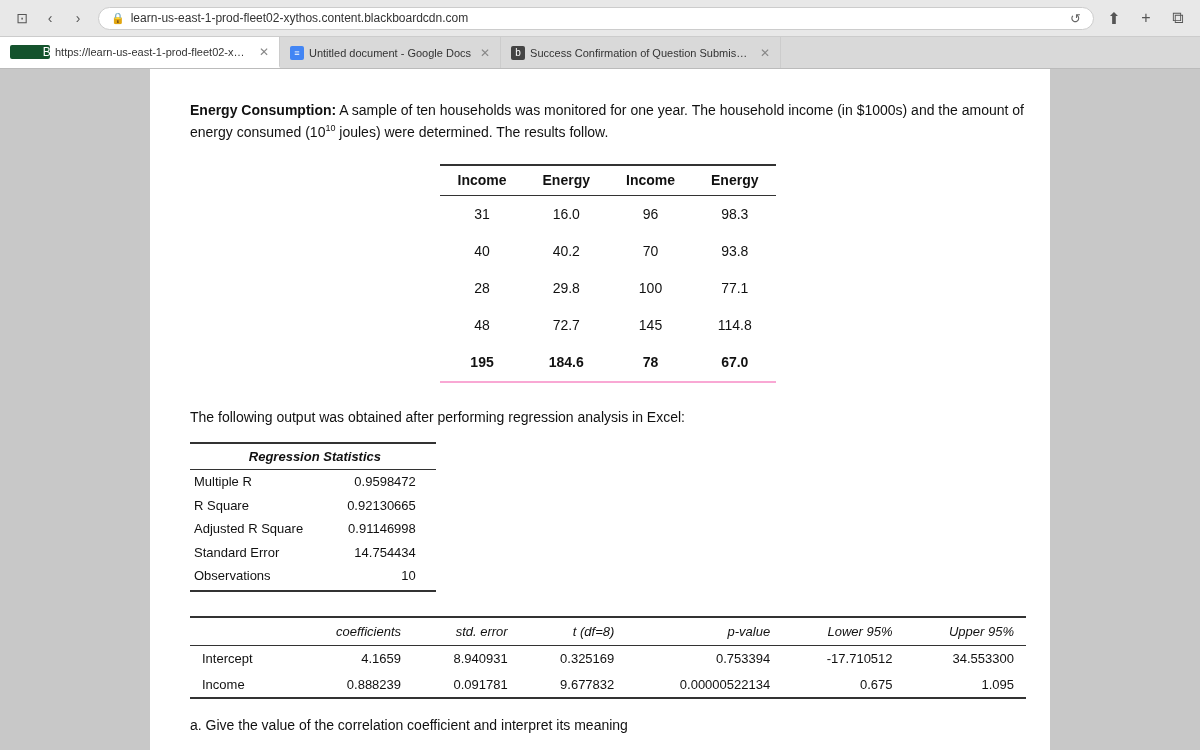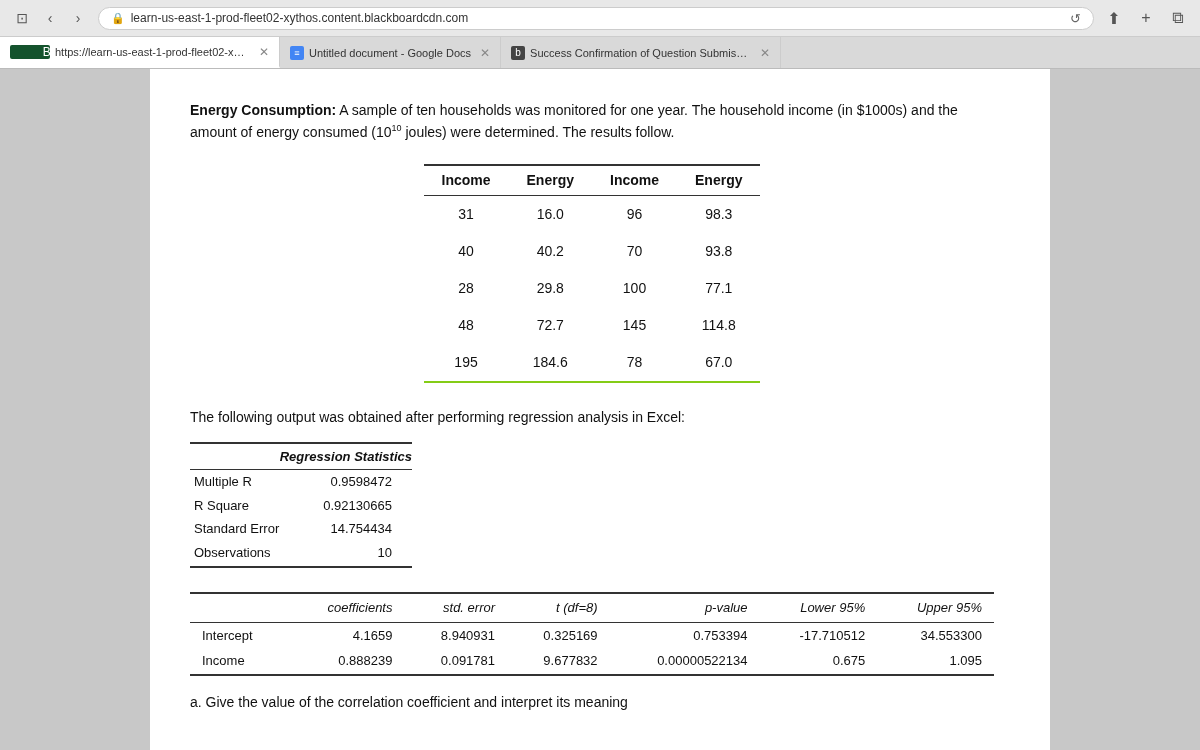--- a/index.html
+++ b/index.html
@@ -113,21 +113,21 @@
     }
     .sidebar-right {
       width: 150px;
       background: #c8c8c8;
       flex-shrink: 0;
     }
     .page-content {
       flex: 1;
       background: white;
       overflow-y: auto;
-      padding: 30px 56px 30px 40px;
+      padding: 30px 24px 30px 40px;
       font-size: 14px;
       color: #111;
       line-height: 1.5;
     }
 
     
     .problem-text {
       margin-bottom: 20px;
       font-size: 14px;
       line-height: 1.6;
@@ -151,21 +151,22 @@
       padding: 4px 18px;
       font-weight: bold;
       text-align: center;
       font-size: 14px;
     }
     .data-table td {
       padding: 8px 18px;
       text-align: center;
     }
     .data-table tr:last-child td {
-      border-bottom: 2px solid #84cc16;
+      border-bottom: 2px solid #f9a8d4;
+      font-weight: bold;
     }
 
     
     .regression-text {
       margin-bottom: 14px;
       font-size: 14px;
     }
     .regression-stats-table {
       border-collapse: collapse;
       font-size: 13px;
@@ -330,31 +331,35 @@
             </tr>
           </tbody>
       </table>
     </div>
 
     <p class="regression-text">The following output was obtained after performing regression analysis in Excel:</p>
 
     <table class="regression-stats-table">
       <thead>
         <tr>
-          <th colspan="2" style="text-align:right;padding-right:0;">Regression Statistics</th>
+          <th colspan="2" style="text-align:center;padding-right:0;">Regression Statistics</th>
         </tr>
       </thead>
       <tbody id="regression-stats-body">
       <tr>
             <td>Multiple R</td>
             <td style="text-align: right;">0.9598472</td>
           </tr>
           <tr>
             <td>R Square</td>
             <td style="text-align: right;">0.92130665</td>
+          </tr>
+          <tr>
+            <td>Adjusted R Square</td>
+            <td style="text-align: right;">0.91146998</td>
           </tr>
           <tr>
             <td>Standard Error</td>
             <td style="text-align: right;">14.754434</td>
           </tr>
           <tr>
             <td>Observations</td>
             <td style="text-align: right;">10</td>
           </tr>
         </tbody>

